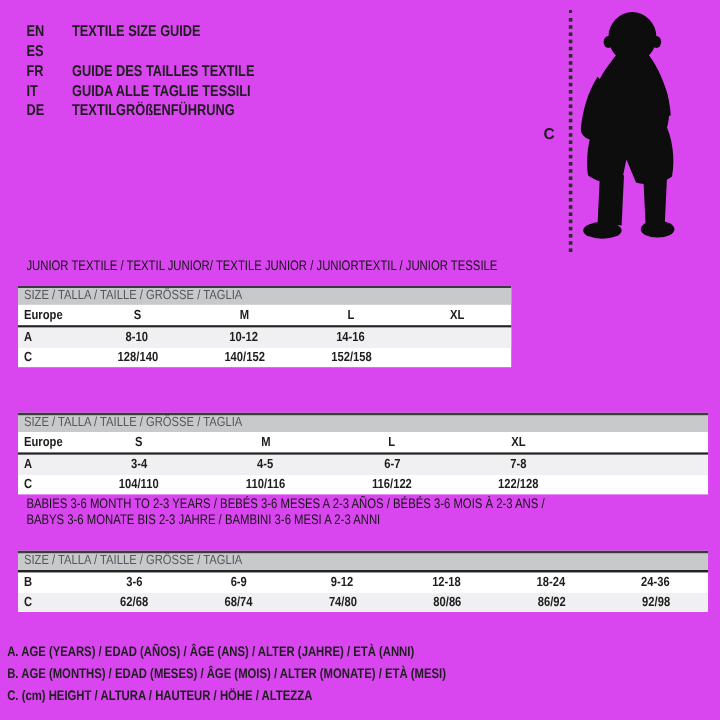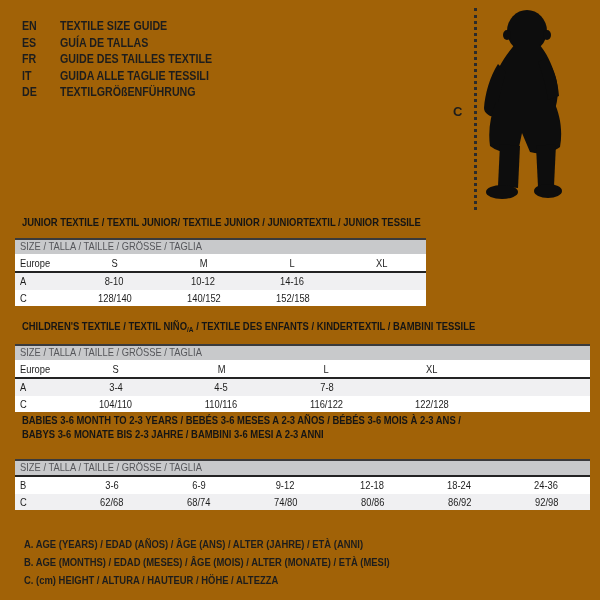--- a/index.html
+++ b/index.html
@@ -1,76 +1,75 @@
 <!DOCTYPE html>
 <html><head>
 <meta charset="utf-8">
 <style>
   *{margin:0;padding:0;box-sizing:border-box}
   html,body{width:600px;height:600px;background:#fff;font-family:"Liberation Sans",sans-serif;color:#1d1d1d;overflow:hidden}
-  #canvas{position:relative;width:600px;height:600px;background:#a16207}
+  #canvas{position:relative;width:600px;height:600px;background:#d946ef}
 
   
   .cx{display:inline-block;transform:scaleX(.82);transform-origin:0 50%;white-space:nowrap}
   .cxl{display:inline-block;transform:scaleX(.85);transform-origin:0 50%;white-space:nowrap}
   .cxc{display:inline-block;transform:scaleX(.85);transform-origin:50% 50%;white-space:nowrap}
 
   
   .langs{position:absolute;left:22px;top:18px}
   .lang-row{display:flex;height:16.5px;line-height:16.5px;font-weight:700;font-size:13px}
   .lang-code{flex:0 0 38px}
 
   
   #dotline{position:absolute;left:474px;top:8px;height:202px;width:0;border-left:3px dotted #2b2b2b}
   #c-label{position:absolute;left:453px;top:104px;font-weight:700;font-size:13px}
   #baby{position:absolute;left:484px;top:6px}
 
   
-  .tbl-title{position:absolute;font-weight:700;font-size:11.5px;color:#151515}
+  .tbl-title{position:absolute;font-weight:400;font-size:11.5px;color:#151515}
   #t1-title{left:22px;top:216px}
   #t2-title{left:22px;top:320px}
   #t3-title{left:22px;top:413px;line-height:14px}
   .sub{font-size:8px;vertical-align:-2px}
 
   .tbl{position:absolute;background:#fff}
   #table1{left:15px;top:238px;width:411px}
   #table2{left:15px;top:344px;width:575px}
   #table3{left:15px;top:459px;width:575px}
 
   .bar{height:16px;line-height:13px;background:#c8c9cb;border-top:2px solid #3a3a3c;color:#55565a;font-weight:400;font-size:11px;padding-left:5px}
   .bar.underbar{height:18px;border-bottom:2px solid #232323}
 
   .grid{display:grid;align-items:center}
   .t1{grid-template-columns:55px repeat(4,1fr)}
   .t2{grid-template-columns:48px repeat(5,1fr)}
   .t3{grid-template-columns:53px repeat(6,1fr)}
   .hdr{height:19px;line-height:19px;border-bottom:2px solid #232323}
   .r{height:16.5px;line-height:16.5px}
   .r.shaded{background:#f0f0f2}
-  .grid{font-weight:400;font-size:11px;color:#1d1d1d}
+  .grid{font-weight:700;font-size:11px;color:#1d1d1d}
   .cell{text-align:center}
   .cell.first{text-align:left;padding-left:5px}
 
   
-  #footnotes{position:absolute;left:24px;top:535px}
+  #footnotes{position:absolute;left:6px;top:535px}
   .fn{height:18px;line-height:18px;font-weight:700;font-size:11.5px}
 </style>
 </head>
 <body>
 
 <div id="canvas">
 
   <div class="langs">
     <div class="lang-row">
       <span class="lang-code"><span class="cx">EN</span></span>
       <span><span class="cx">TEXTILE SIZE GUIDE</span></span>
     </div>
     <div class="lang-row">
       <span class="lang-code"><span class="cx">ES</span></span>
-      <span><span class="cx">GUÍA DE TALLAS</span></span>
     </div>
     <div class="lang-row">
       <span class="lang-code"><span class="cx">FR</span></span>
       <span><span class="cx">GUIDE DES TAILLES TEXTILE</span></span>
     </div>
     <div class="lang-row">
       <span class="lang-code"><span class="cx">IT</span></span>
       <span><span class="cx">GUIDA ALLE TAGLIE TESSILI</span></span>
     </div>
     <div class="lang-row">
@@ -112,36 +111,34 @@
       <div class="cell"><span class="cxc">14-16</span></div>
     </div>
     <div class="grid t1 r">
       <div class="cell first"><span class="cxl">C</span></div>
       <div class="cell"><span class="cxc">128/140</span></div>
       <div class="cell"><span class="cxc">140/152</span></div>
       <div class="cell"><span class="cxc">152/158</span></div>
     </div>
   </div>
 
-  <div class="tbl-title" id="t2-title">
-    <span class="cx"><span>CHILDREN'S TEXTILE / TEXTIL NIÑO</span><span class="sub">/A</span><span> / TEXTILE DES ENFANTS / KINDERTEXTIL / BAMBINI TESSILE</span></span>
-  </div>
   <div class="tbl" id="table2">
     <div class="bar"><span class="cxl">SIZE / TALLA / TAILLE / GRÖSSE / TAGLIA</span></div>
     <div class="grid t2 hdr">
       <div class="cell first"><span class="cxl">Europe</span></div>
       <div class="cell"><span class="cxc">S</span></div>
       <div class="cell"><span class="cxc">M</span></div>
       <div class="cell"><span class="cxc">L</span></div>
       <div class="cell"><span class="cxc">XL</span></div>
     </div>
     <div class="grid t2 r shaded">
       <div class="cell first"><span class="cxl">A</span></div>
       <div class="cell"><span class="cxc">3-4</span></div>
       <div class="cell"><span class="cxc">4-5</span></div>
+      <div class="cell"><span class="cxc">6-7</span></div>
       <div class="cell"><span class="cxc">7-8</span></div>
     </div>
     <div class="grid t2 r">
       <div class="cell first"><span class="cxl">C</span></div>
       <div class="cell"><span class="cxc">104/110</span></div>
       <div class="cell"><span class="cxc">110/116</span></div>
       <div class="cell"><span class="cxc">116/122</span></div>
       <div class="cell"><span class="cxc">122/128</span></div>
     </div>
   </div>

